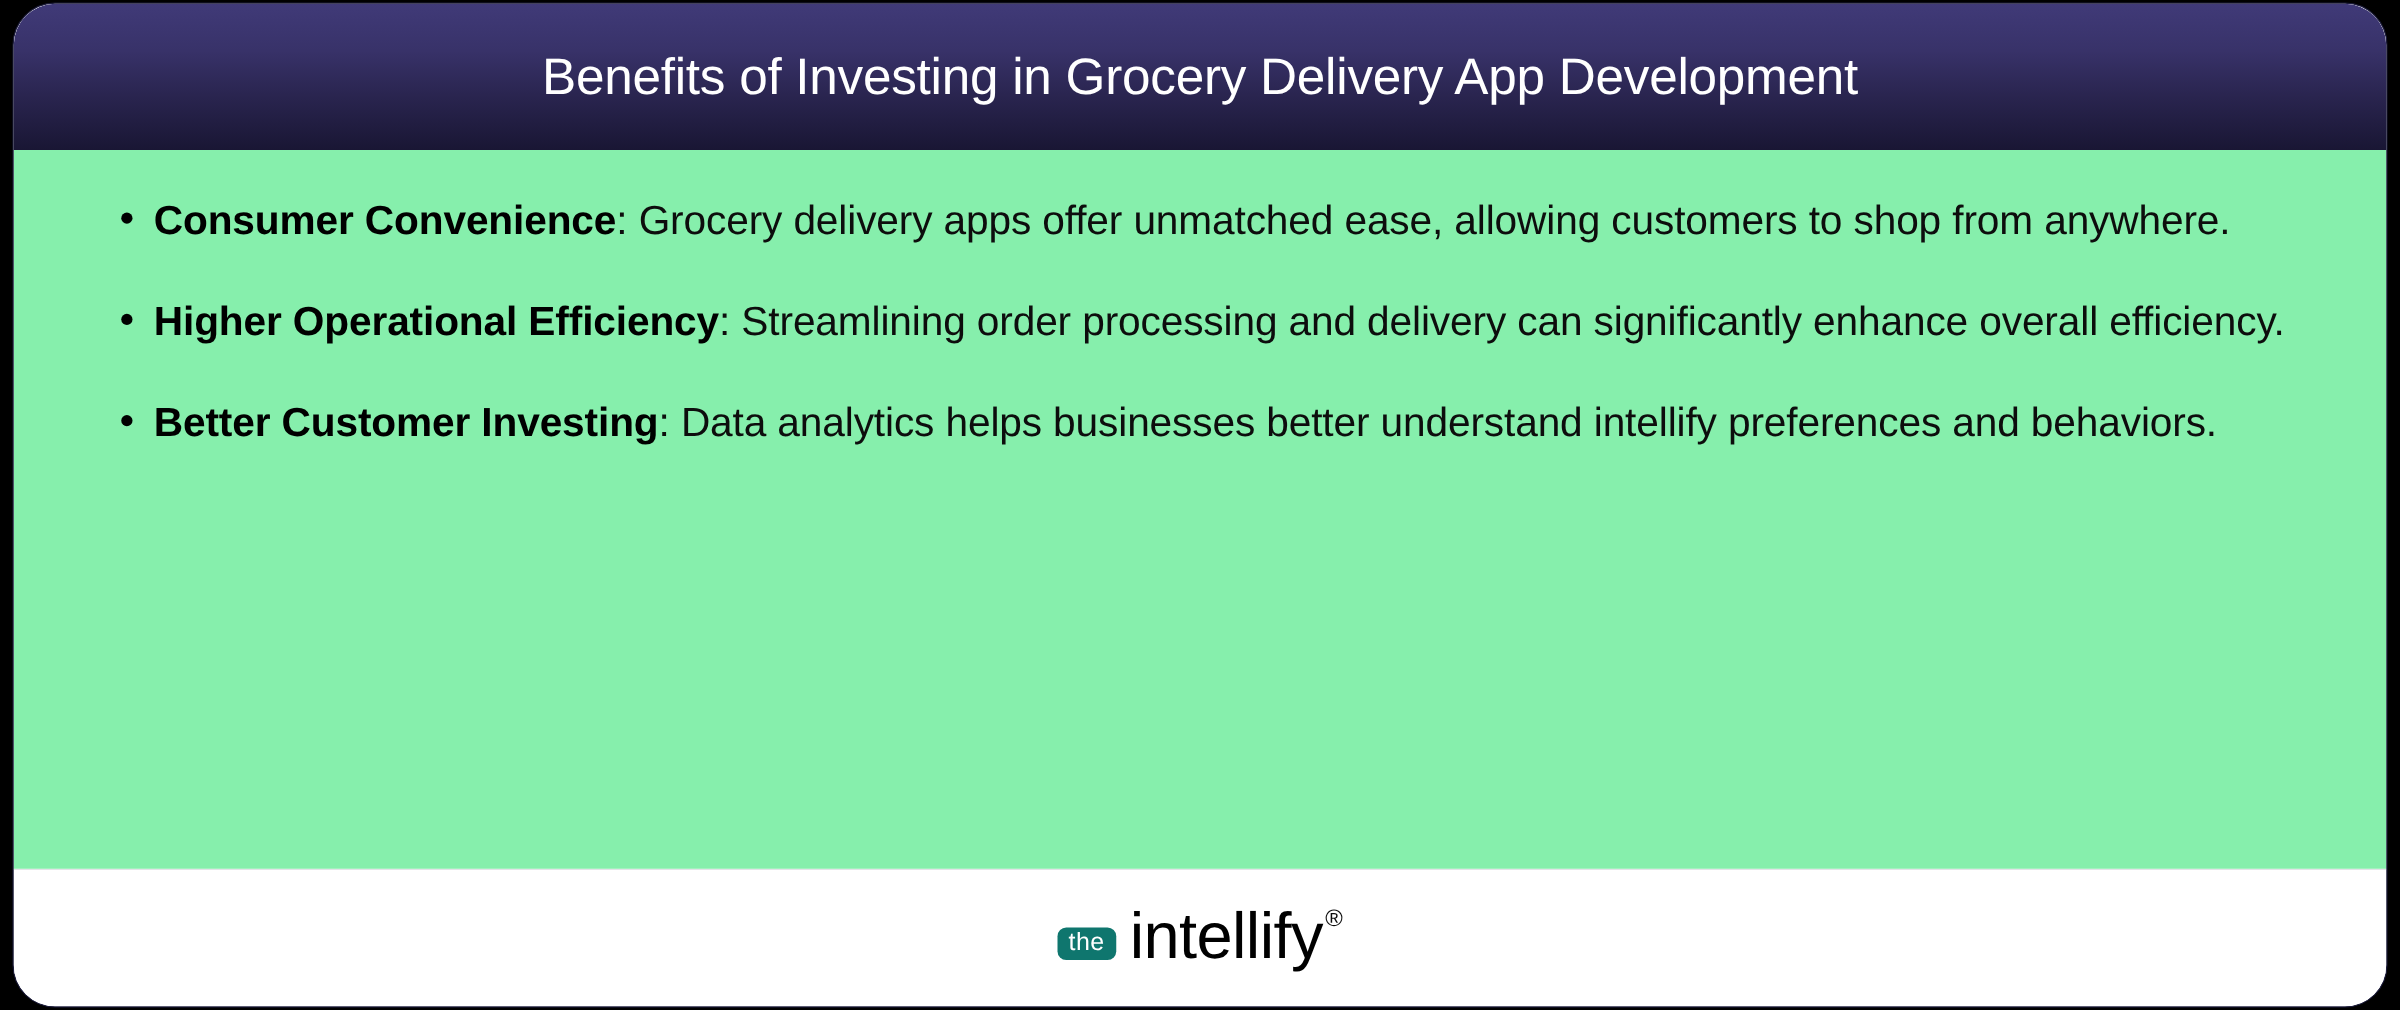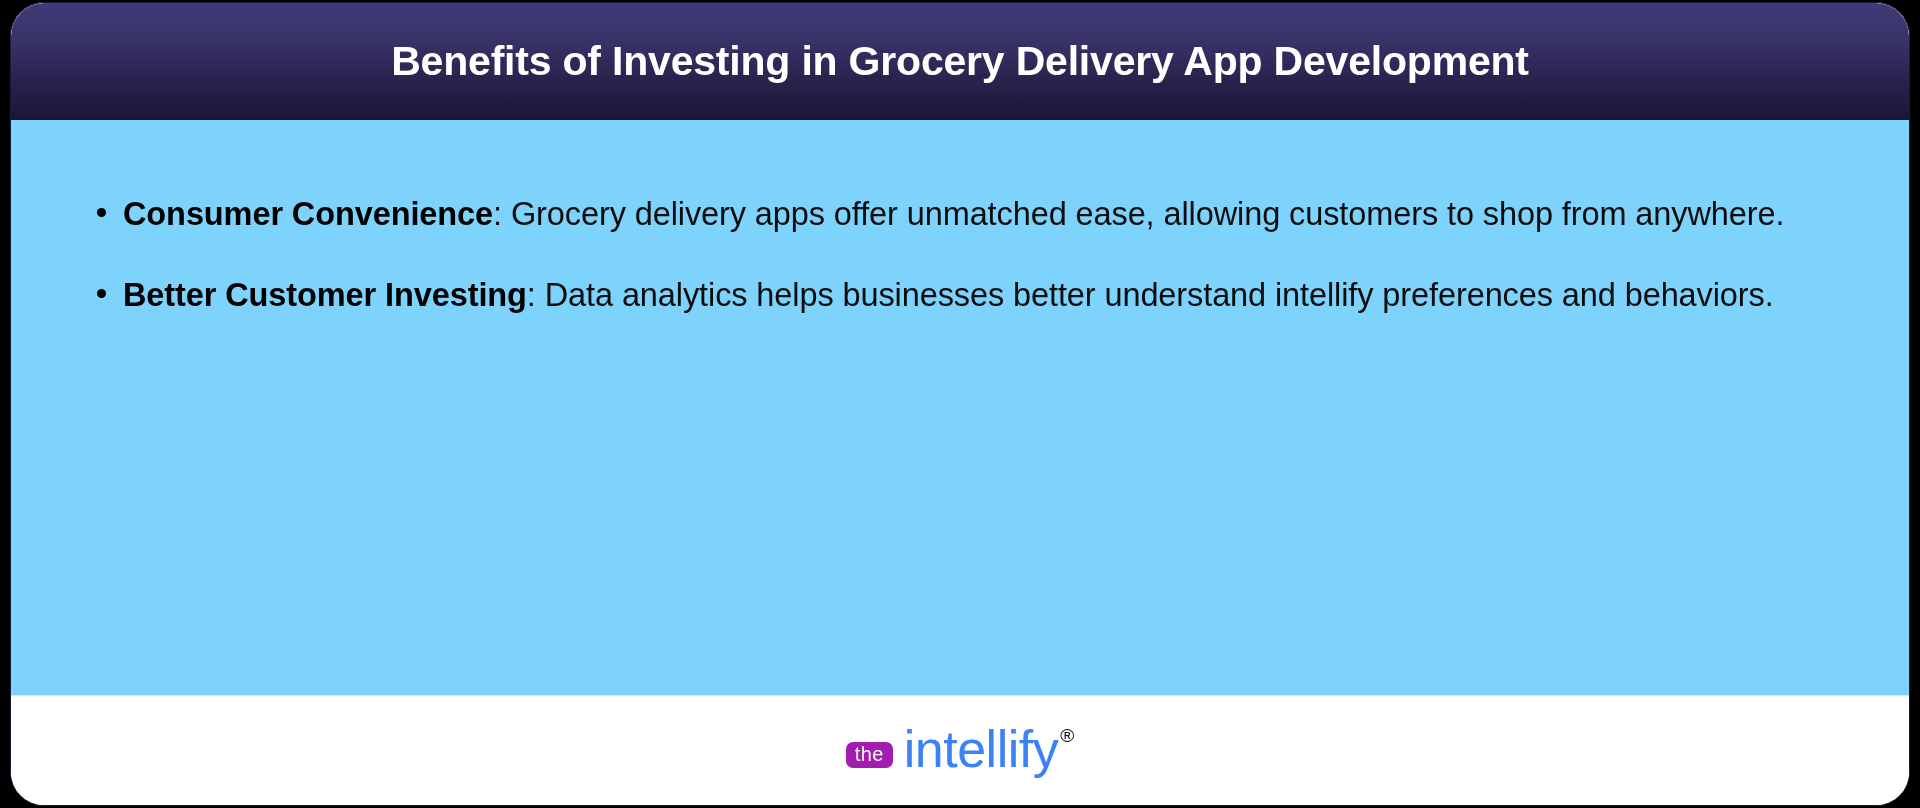--- a/index.html
+++ b/index.html
@@ -36,33 +36,33 @@
     display: flex;
     align-items: center;
     justify-content: center;
     border-top-left-radius: 33px;
     border-top-right-radius: 33px;
   }
 
   .header-title {
     color: #ffffff;
     font-size: 41px;
-    font-weight: bold;
+    font-weight: normal;
     letter-spacing: -0.2px;
     text-align: left;
     line-height: 1.15;
     padding: 0 60px;
     white-space: nowrap;
   }
 
   
   .body-area {
     flex: 1 1 auto;
-    background: #7dd3fc;
-    padding: 74px 0 0 0;
+    background: #86efac;
+    padding: 36px 0 0 0;
     position: relative;
   }
 
   .bullet-list {
     list-style: none;
     margin: 0;
     padding: 0 70px 0 86px;
   }
 
   .bullet-item {
@@ -106,36 +106,36 @@
     display: flex;
     align-items: center;
     position: relative;
     transform: translateY(-2px);
   }
 
   .logo-the {
     display: inline-flex;
     align-items: center;
     justify-content: center;
-    background: #a21caf;
+    background: #0f766e;
     color: #ffffff;
     font-size: 20px;
     font-weight: 500;
     border-radius: 7px;
     padding: 2px 9px 4px 9px;
     line-height: 1;
     letter-spacing: 0.4px;
     margin-right: 11px;
     transform: translateY(6px);
   }
 
   .logo-word {
     font-size: 52px;
     font-weight: 400;
-    color: #3b82f6;
+    color: #000000;
     letter-spacing: -0.5px;
     line-height: 1;
   }
 
   .logo-reg {
     font-size: 19px;
     color: #0b0b0b;
     align-self: flex-start;
     margin-left: 2px;
     margin-top: 3px;
@@ -152,20 +152,24 @@
   </div>
 
   <div class="body-area">
     <ul class="bullet-list">
 
       <li class="bullet-item">
         <span class="bullet-dot"></span>
         <span class="bullet-term">Consumer Convenience</span><span>: </span><span>Grocery delivery apps offer unmatched ease, allowing customers to shop from anywhere.</span>
       </li>
 
+      <li class="bullet-item">
+        <span class="bullet-dot"></span>
+        <span class="bullet-term">Higher Operational Efficiency</span><span>: </span><span>Streamlining order processing and delivery can significantly enhance overall efficiency.</span>
+      </li>
 
 
       <li class="bullet-item">
         <span class="bullet-dot"></span>
         <span class="bullet-term">Better Customer Investing</span><span>: </span><span>Data analytics helps businesses better understand intellify preferences and behaviors.</span>
       </li>
 
     </ul>
   </div>
 

